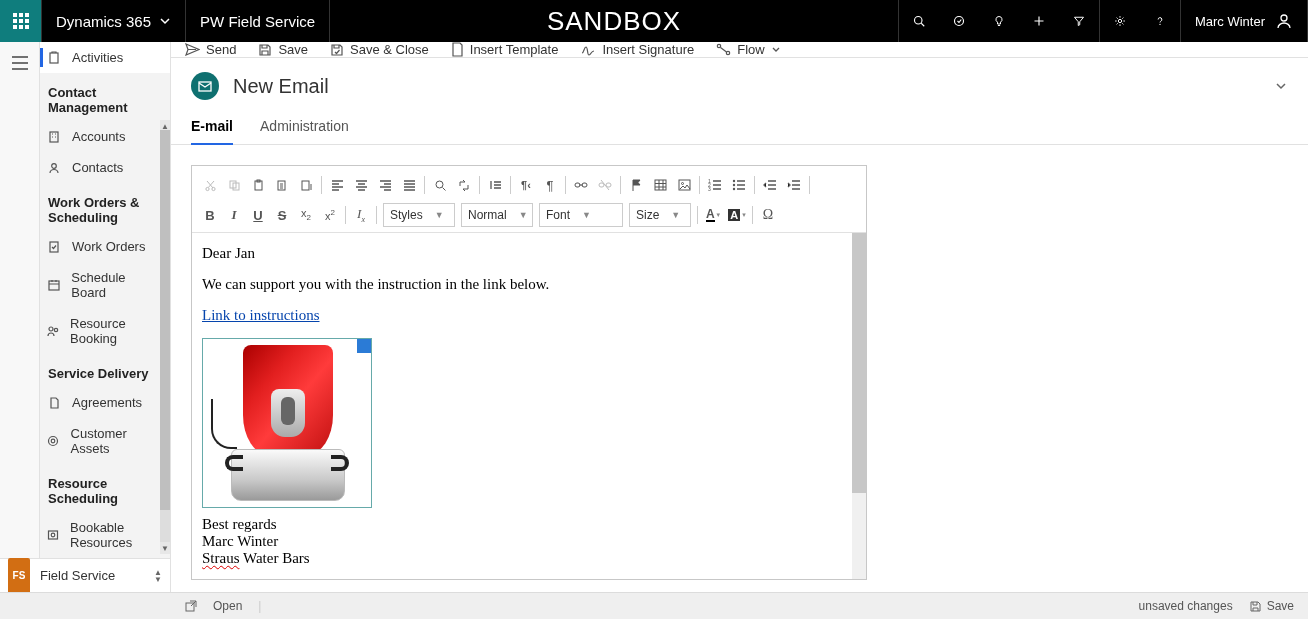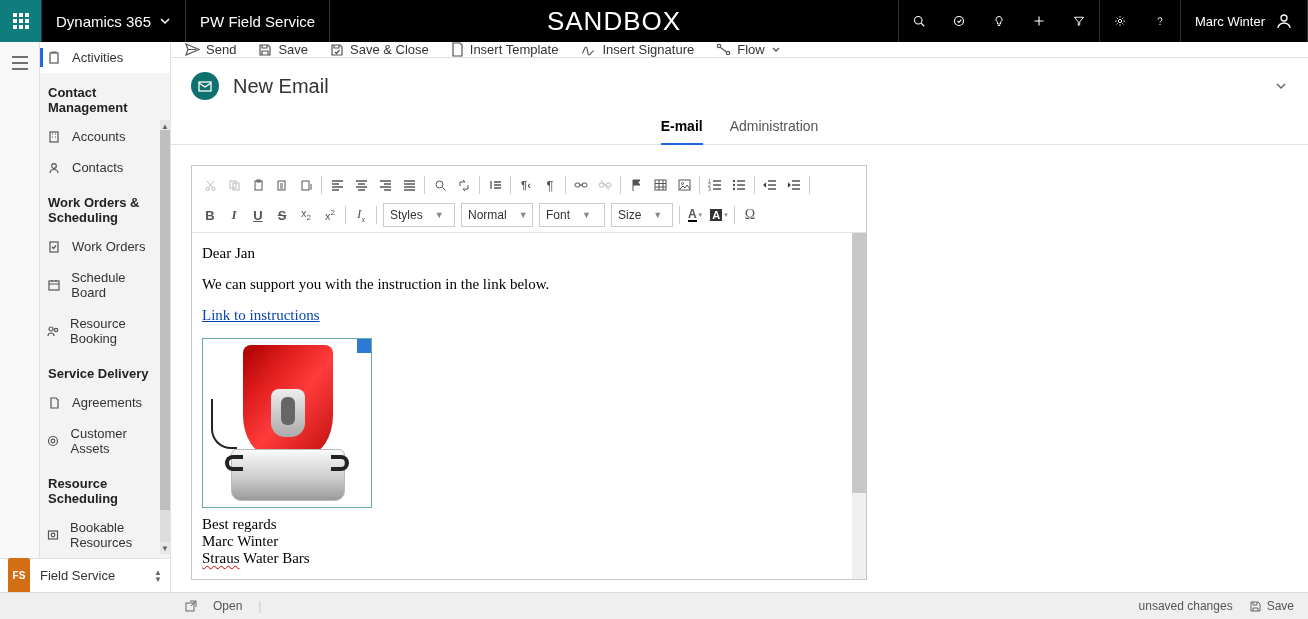--- a/index.html
+++ b/index.html
@@ -33,21 +33,21 @@
   .content { flex:1; display:flex; flex-direction:column; overflow:hidden;}
   .commandbar { height:38px; border-bottom:1px solid #e1e1e1; display:flex; align-items:center; padding:0 14px; gap:22px; background:#fff;}
   .cmd { display:flex; align-items:center; gap:6px; font-size:13px; color:#333; cursor:pointer;}
   .cmd svg { stroke:#555; fill:none;}
   
   .record-header { display:flex; align-items:center; padding:14px 20px 10px 20px; gap:14px; }
   .entity-badge { width:28px; height:28px; border-radius:50%; background:#0f7070; display:flex; align-items:center; justify-content:center;}
   .record-title { font-size:20px; font-weight:400; color:#333;}
   .record-header .chev { margin-left:auto; color:#666; cursor:pointer;}
   
-  .tabs { display:flex; gap:27px; padding:0 20px; border-bottom:1px solid #e1e1e1;justify-content:center;}
+  .tabs { display:flex; gap:27px; padding:0 20px; border-bottom:1px solid #e1e1e1;}
   .tab { padding:8px 0 10px 0; font-size:14px; color:#555; cursor:pointer; position:relative;}
   .tab.active { color:#000; font-weight:600;}
   .tab.active::after { content:""; position:absolute; left:0; right:0; bottom:-1px; height:2px; background:#2266E3;}
   
   .editor-wrap { padding:20px; display:flex; }
   .editor-frame { width:676px; border:1px solid #c7c7c7; background:#fff; display:flex; flex-direction:column;}
   .toolbar { border-bottom:1px solid #e1e1e1; padding:6px 6px 4px 6px;}
   .tool-row { display:flex; align-items:center; flex-wrap:wrap; gap:0; min-height:26px;}
   .tbtn { width:24px; height:22px; display:flex; align-items:center; justify-content:center; color:#555; cursor:pointer; font-size:13px; position:relative;}
   .tbtn.disabled { color:#bbb; }
@@ -503,21 +503,21 @@
               </div>
             <div class="tsep"></div>
             <div class="tdrop" style="width:72px">
                 <span>Styles</span>
                 <span class="dd">▼</span>
               </div>
             <div class="tdrop" style="width:72px">
                 <span>Normal</span>
                 <span class="dd">▼</span>
               </div>
-            <div class="tdrop" style="width:66px">
+            <div class="tdrop" style="width:84px">
                 <span>Font</span>
                 <span class="dd">▼</span>
               </div>
             <div class="tdrop" style="width:62px">
                 <span>Size</span>
                 <span class="dd">▼</span>
               </div>
             <div class="tsep"></div>
             <div class="tbtn">
                 <span style="font-size:12px;font-weight:600;border-bottom:2px solid #000;line-height:11px">A</span>

